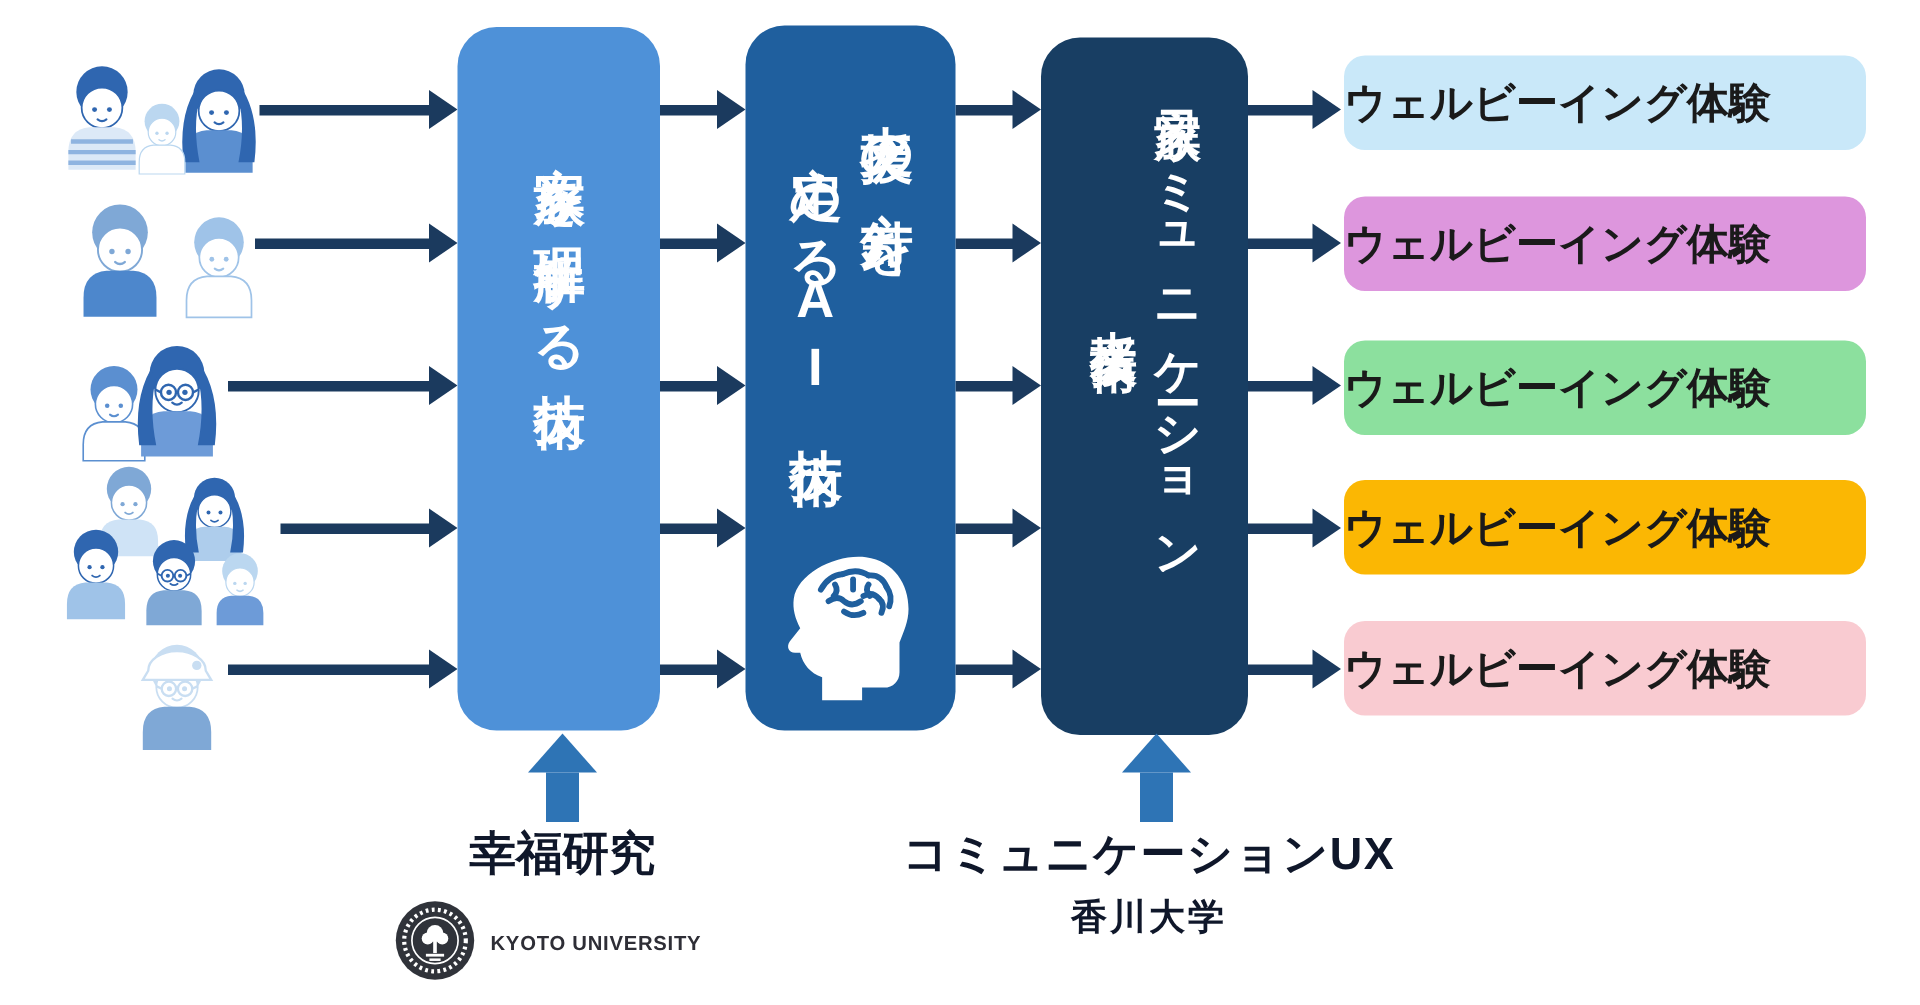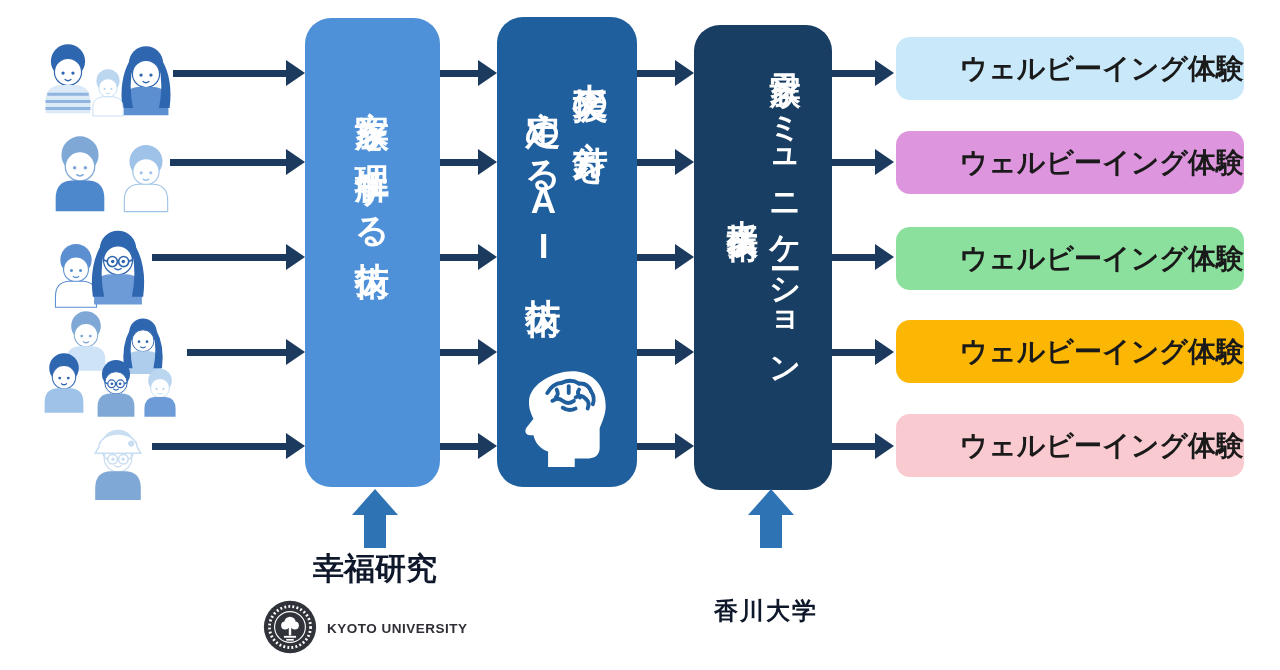--- a/index.html
+++ b/index.html
@@ -20,21 +20,21 @@
          flex-direction:row-reverse;justify-content:center;gap:8px;}
   .vt{writing-mode:vertical-rl;color:#fff;font-weight:700;line-height:1.12;}
   #s1 .vt{font-size:34px;letter-spacing:5px;margin-top:66px;}
   .up{text-orientation:upright;}
   .c1a{font-size:35px;letter-spacing:6px;margin-top:38px;}
   .c1b{font-size:35px;letter-spacing:6px;margin-top:66px;}
   .c3a{font-size:31px;letter-spacing:4px;margin-top:22px;}
   .c3b{font-size:31px;letter-spacing:4px;margin-top:170px;}
   .brain{position:absolute;left:50%;transform:translateX(-50%);bottom:20px;width:86px;height:98px;}
   .output{position:absolute;left:896px;width:348px;height:63px;border-radius:14px;
-          display:flex;align-items:center;justify-content:flex-end;
+          display:flex;align-items:center;justify-content:flex-start;
           font-size:28px;font-weight:600;color:var(--outtext);}
   .o1{top:37px}.o2{top:131px}.o3{top:227px}.o4{top:320px}.o5{top:414px}
   .arrow-up{position:absolute;width:46px;top:489px;}
   #up1{left:352px}#up2{left:748px}
   .uhead{width:0;height:0;border-left:23px solid transparent;border-right:23px solid transparent;
          border-bottom:26px solid var(--uparrow);}
   .ushaft{width:22px;height:33px;margin:0 auto;background:var(--uparrow);}
   .lbl{position:absolute;font-weight:700;color:#0f172a;}
   #lbl-happiness{left:295px;top:548px;width:160px;text-align:center;font-size:31px;}
   #lbl-commux{left:596px;top:549px;width:340px;text-align:center;font-size:30px;letter-spacing:1px;}
@@ -323,20 +323,21 @@
   <div class="arrow-up" id="up1">
     <div class="uhead"></div>
       <div class="ushaft"></div>
     </div>
   <div class="arrow-up" id="up2">
     <div class="uhead"></div>
       <div class="ushaft"></div>
     </div>
 
   <div class="lbl" id="lbl-happiness">幸福研究</div>
+  <div class="lbl" id="lbl-commux">コミュニケーションUX</div>
   <div class="lbl" id="lbl-kagawa">香川大学</div>
 
   <div id="kyoto">
     <svg class="seal" viewBox="0 0 60 60">
       <circle cx="30" cy="30" r="28" fill="var(--seal)"></circle>
       <circle cx="30" cy="30" r="22" fill="none" stroke="#fff" stroke-width="3" stroke-dasharray="2 2.4"></circle>
       <circle cx="30" cy="30" r="16.5" fill="none" stroke="#fff" stroke-width="1.2"></circle>
       <circle cx="30" cy="25" r="6" fill="#fff"></circle>
       <circle cx="24.8" cy="28.5" r="4.3" fill="#fff"></circle>
       <circle cx="35.2" cy="28.5" r="4.3" fill="#fff"></circle>

